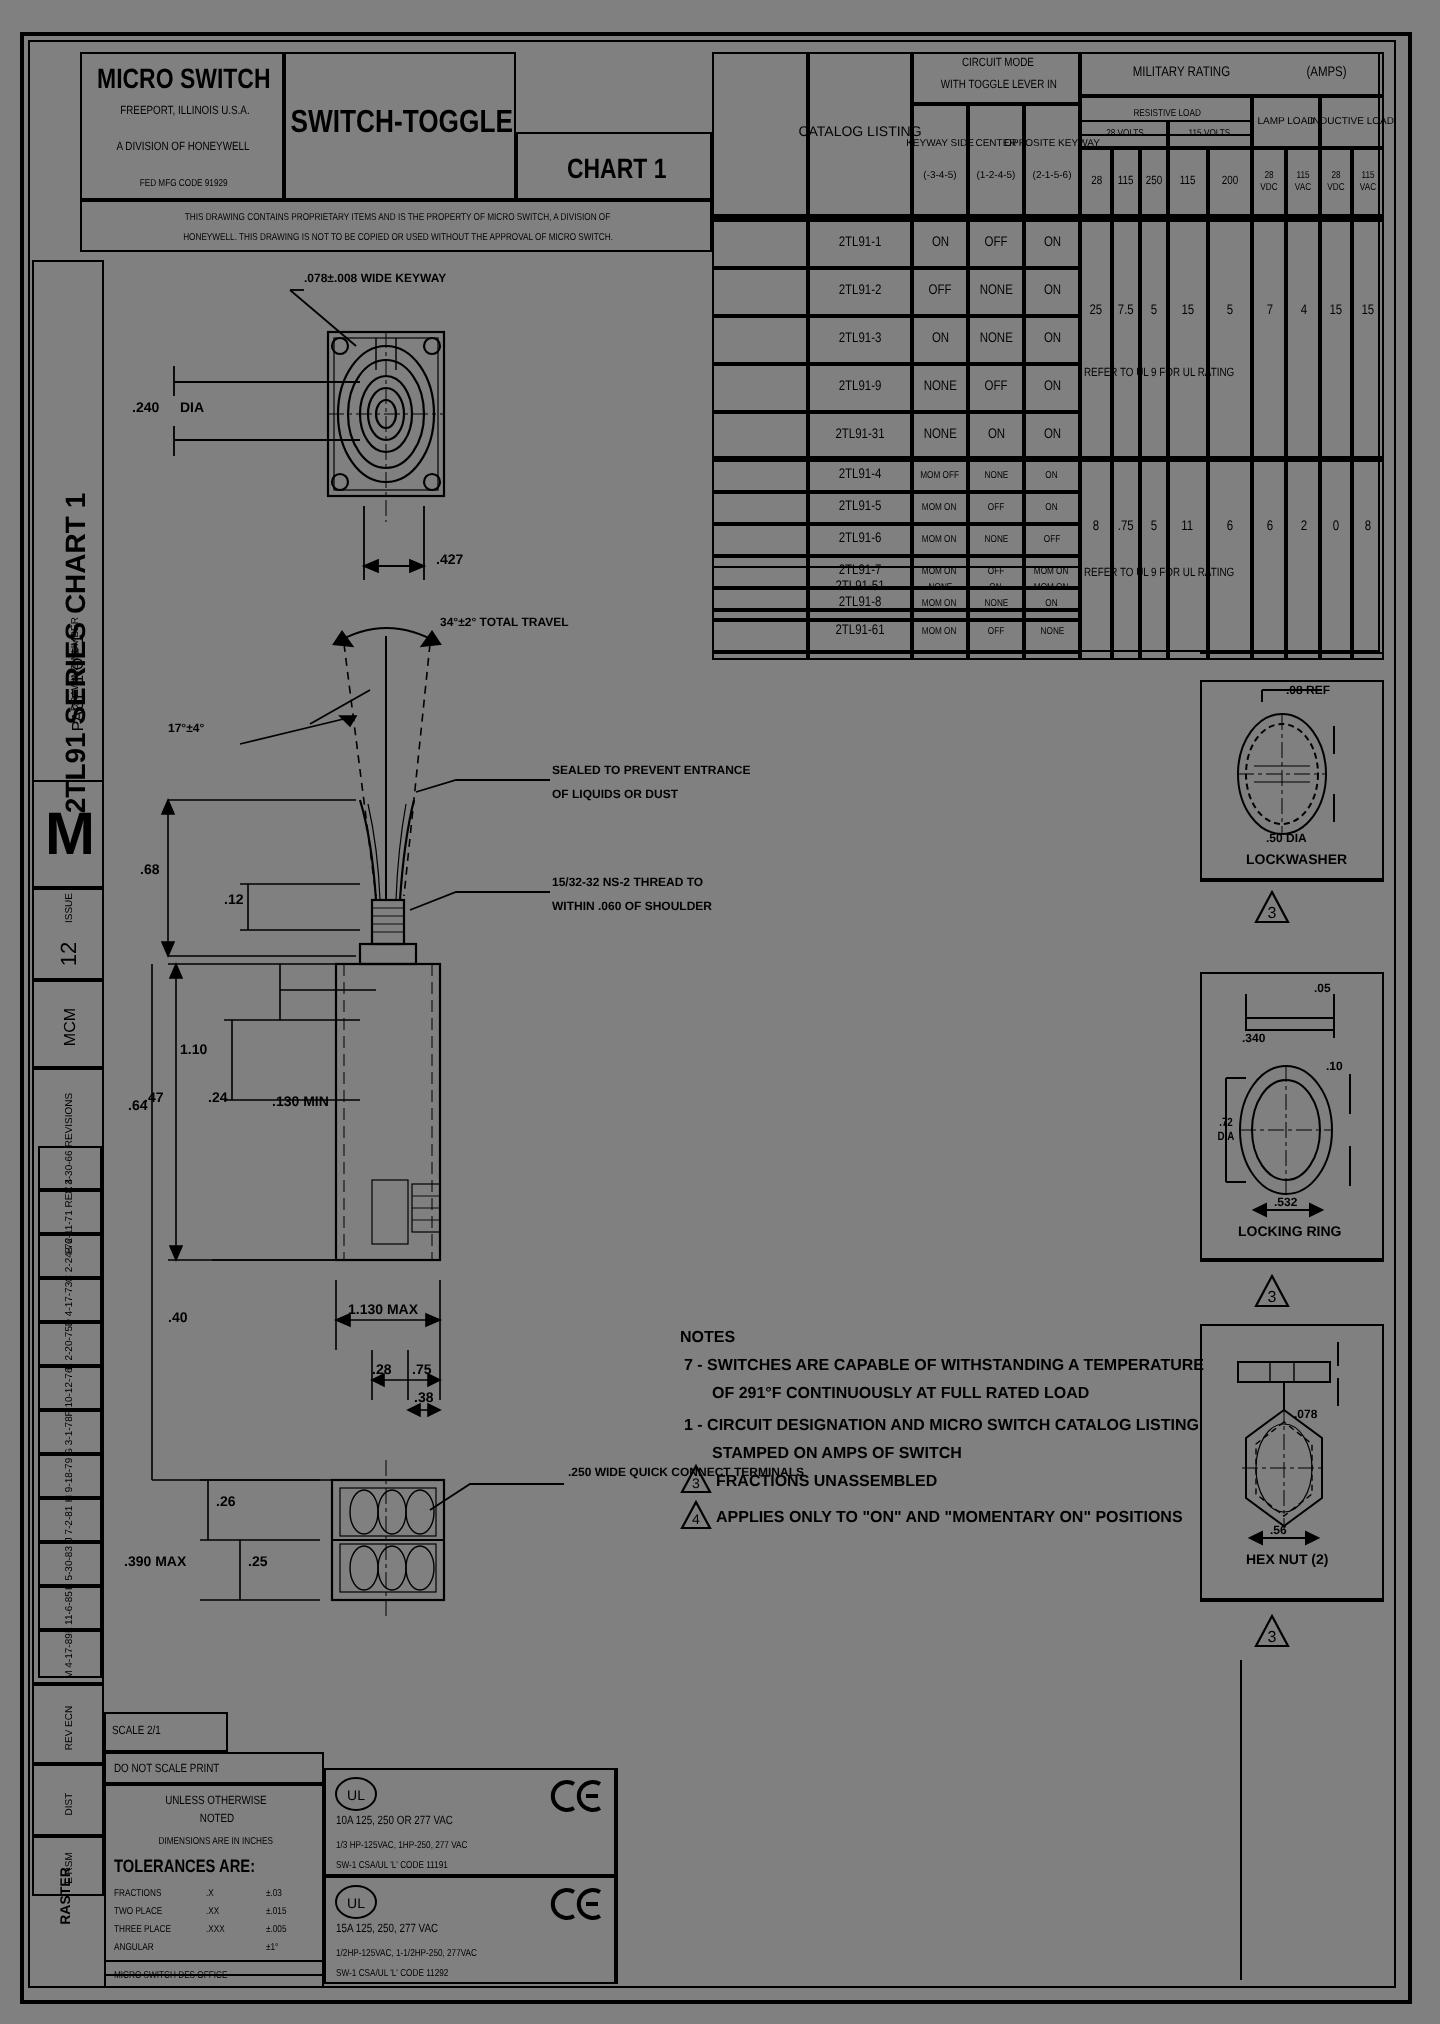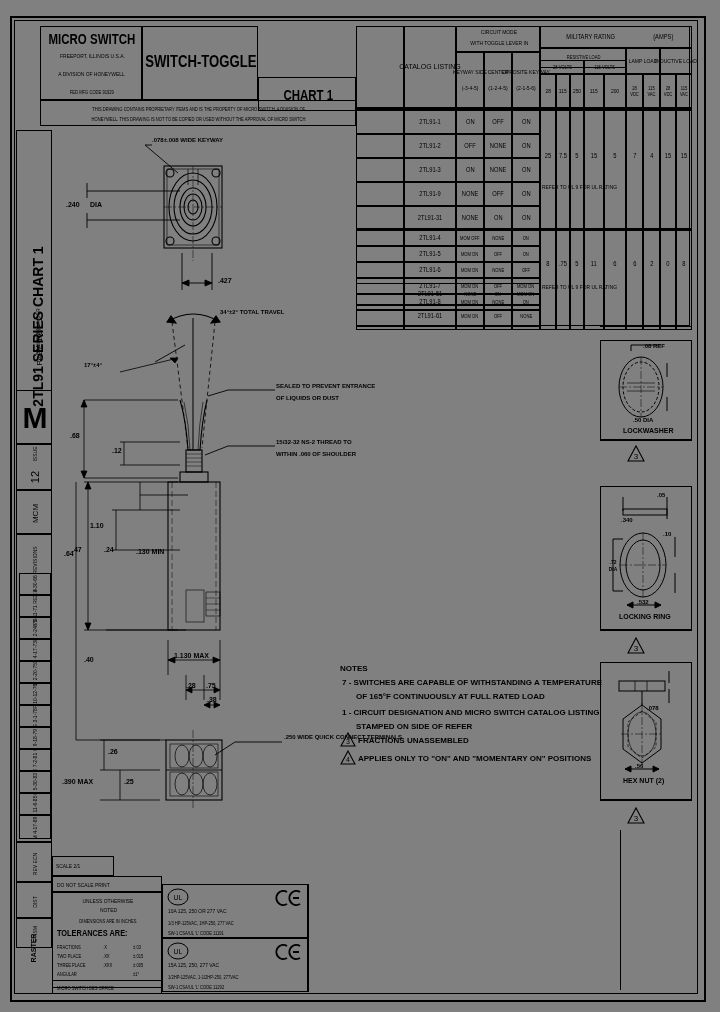--- a/index.html
+++ b/index.html
@@ -47,21 +47,21 @@
       </div>
   </div>
 
   <div class="bx bd" style="left:142px;top:26px;width:116px;height:74px;">
     <div class="bx ctr t16 b" style="left:0;top:24px;width:116px;height:20px;">
         <span class="cond">SWITCH-TOGGLE</span>
       </div>
   </div>
 
 
-  <div class="bx bd" style="left:258px;top:66px;width:98px;height:34px;margin-top:11px;">
+  <div class="bx bd" style="left:258px;top:66px;width:98px;height:34px;">
     <div class="bx ctr t14 b" style="left:0;top:8px;width:98px;height:18px;">
         <span class="cond">CHART 1</span>
       </div>
   </div>
 
   <div class="bx bd" style="left:40px;top:100px;width:316px;height:26px;">
     <div class="bx ctr t5" style="left:0;top:4px;width:316px;height:8px;">
         <span class="cond">THIS DRAWING CONTAINS PROPRIETARY ITEMS AND IS THE PROPERTY OF MICRO SWITCH, A DIVISION OF</span>
       </div>
     <div class="bx ctr t5" style="left:0;top:14px;width:316px;height:8px;">
@@ -720,23 +720,23 @@
   <div class="bx" style="left:626px;top:806px;width:20px;height:20px;">
     <svg width="20" height="20" viewBox="0 0 20 20">
         <polygon points="10,2 18,17 2,17" fill="none" stroke="#000" stroke-width="1.1"></polygon>
         <text x="10" y="15" font-size="8" text-anchor="middle" font-family="Liberation Sans, sans-serif">3</text>
       </svg>
   </div>
 
   <div class="bx" style="left:340px;top:664px;width:280px;height:120px;">
     <div class="lbl t8 b" style="left:0;top:0;"><span class="cond" style="transform-origin:left center;">NOTES</span></div>
     <div class="lbl t8 b" style="left:2px;top:14px;"><span class="cond" style="transform-origin:left center;">7 - SWITCHES ARE CAPABLE OF WITHSTANDING A TEMPERATURE</span></div>
-    <div class="lbl t8 b" style="left:16px;top:28px;"><span class="cond" style="transform-origin:left center;">OF 165°F CONTINUOUSLY AT FULL RATED LOAD</span></div>
+    <div class="lbl t8 b" style="left:16px;top:28px;"><span class="cond" style="transform-origin:left center;">OF 291°F CONTINUOUSLY AT FULL RATED LOAD</span></div>
     <div class="lbl t8 b" style="left:2px;top:44px;"><span class="cond" style="transform-origin:left center;">1 - CIRCUIT DESIGNATION AND MICRO SWITCH CATALOG LISTING</span></div>
-    <div class="lbl t8 b" style="left:16px;top:58px;"><span class="cond" style="transform-origin:left center;">STAMPED ON SIDE OF REFER</span></div>
+    <div class="lbl t8 b" style="left:16px;top:58px;"><span class="cond" style="transform-origin:left center;">STAMPED ON AMPS OF SWITCH</span></div>
     <div class="bx" style="left:0;top:68px;width:16px;height:16px;">
       <svg width="16" height="16" viewBox="0 0 16 16">
           <polygon points="8,1 15,14 1,14" fill="none" stroke="#000" stroke-width="1.1"></polygon>
           <text x="8" y="12" font-size="7" text-anchor="middle" font-family="Liberation Sans, sans-serif">3</text>
         </svg>
     </div>
     <div class="lbl t8 b" style="left:18px;top:72px;"><span class="cond" style="transform-origin:left center;">FRACTIONS UNASSEMBLED</span></div>
     <div class="bx" style="left:0;top:86px;width:16px;height:16px;">
       <svg width="16" height="16" viewBox="0 0 16 16">
           <polygon points="8,1 15,14 1,14" fill="none" stroke="#000" stroke-width="1.1"></polygon>

